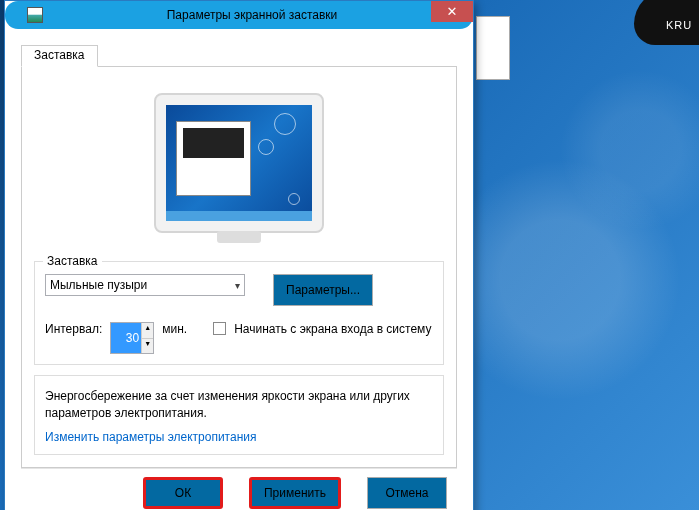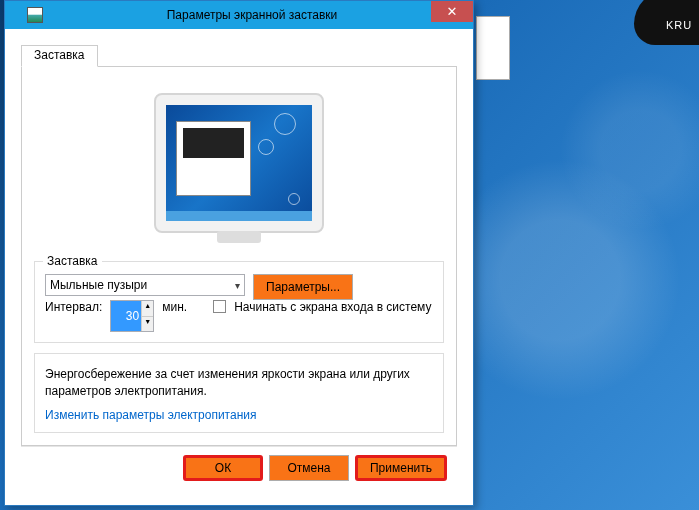--- a/index.html
+++ b/index.html
@@ -53,20 +53,21 @@
     border: 1px solid #2a7ac0;
     box-shadow: 3px 3px 8px rgba(0,0,0,0.3);
   }
   .titlebar {
     height: 28px;
     background: #1ba1e2;
     display: flex;
     align-items: center;
     padding-left: 22px;
     position: relative;
+    border-radius: 13px;
   }
   .title-icon {
     width: 16px;
     height: 16px;
     background: linear-gradient(180deg,#fff 45%, #4aa 50%, #285 100%);
     border: 1px solid #555;
     margin-right: 8px;
   }
   .title-text {
     flex: 1;
@@ -187,31 +188,32 @@
     height: 22px;
     border: 1px solid #abadb3;
     background: #fff;
     display: flex;
     align-items: center;
     padding: 0 4px;
     justify-content: space-between;
   }
   .chev { font-size: 10px; color:#444; }
   .btn {
-    height: 26px;
+    height: 32px;
     border: 1px solid #acacac;
-    background: #f97316;
+    background: #0369a1;
     padding: 0 12px;
     font-size: 12px;
     display: inline-flex;
     align-items: center;
     justify-content: center;
     min-width: 78px;
-  }
-  .interval-row { margin-top: 0; }
+    margin-left: 20px;
+  }
+  .interval-row { margin-top: 16px; }
   .spin {
     width: 44px;
     height: 32px;
     border: 1px solid #abadb3;
     display: flex;
     align-items: stretch;
   }
   .spin input {
     width: 30px;
     border: none;
@@ -318,17 +320,17 @@
       </div>
 
       <div class="group">
         <div class="energy-text">Энергосбережение за счет изменения яркости экрана или других параметров электропитания.</div>
         <a class="link">Изменить параметры электропитания</a>
       </div>
 
     </div>
     <div class="dialog-buttons">
       <button class="btn highlight" style="min-width:80px">ОК</button>
+      <button class="btn highlight" style="min-width:80px">Применить</button>
       <button class="btn" style="min-width:80px">Отмена</button>
-      <button class="btn highlight" style="min-width:80px">Применить</button>
     </div>
   </div>
 </div>
 
 </body></html>

